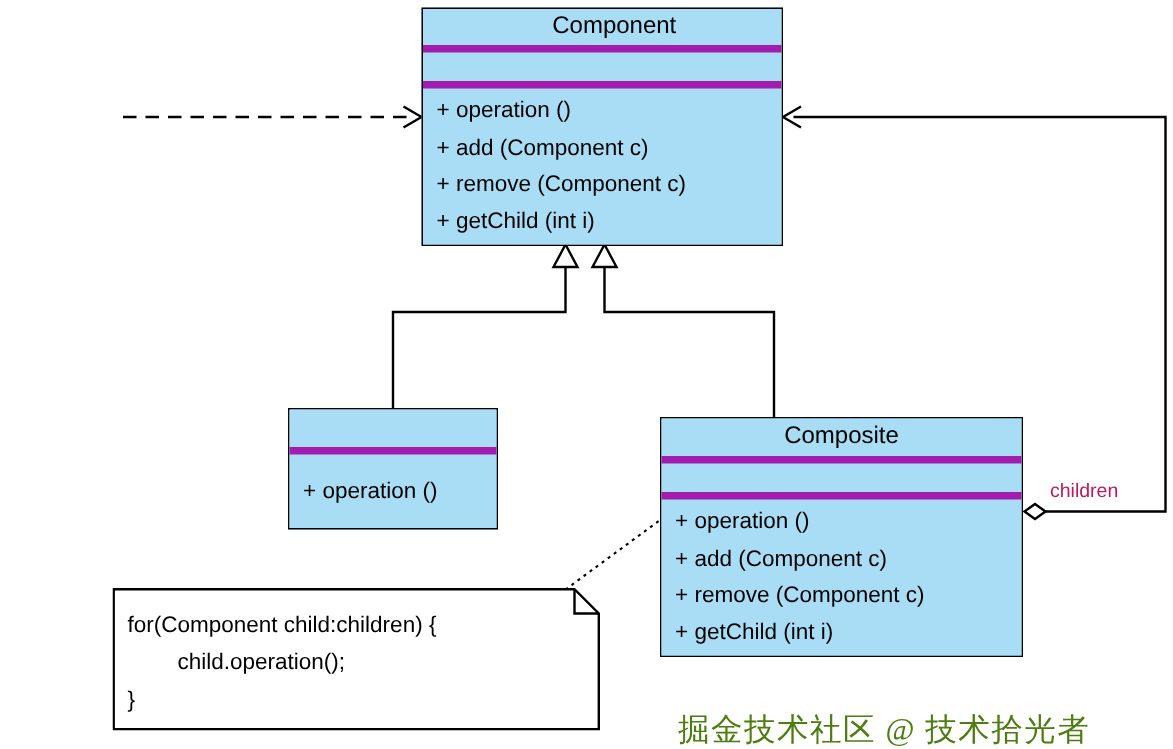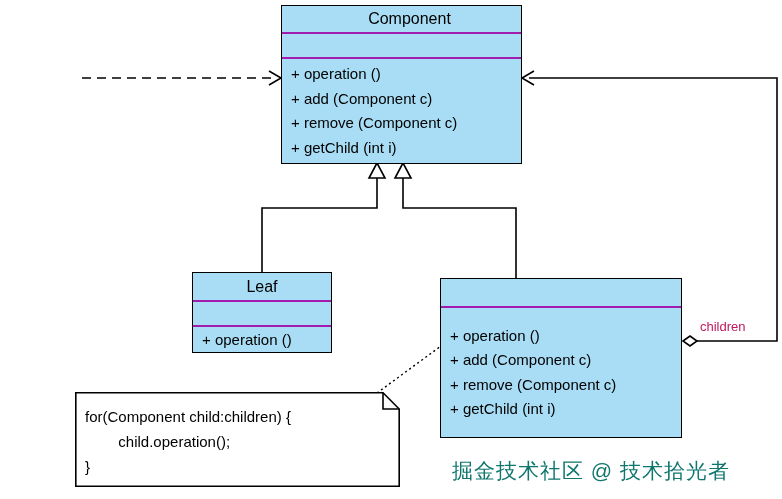--- a/index.html
+++ b/index.html
@@ -33,21 +33,21 @@
     border: 1px solid #000000;
     display: flex;
     flex-direction: column;
     z-index: 3;
   }
   .uml-class .compartment {
     box-sizing: border-box;
     background: #a8ddf5;
   }
   .uml-class .compartment + .compartment {
-    border-top: 2px solid #a21caf;
+    border-top: 5px solid #a21caf;
   }
   .cls-name {
     text-align: center;
     font-size: 16px;
     color: #000000;
     line-height: 1;
     display: flex;
     align-items: center;
     justify-content: center;
   }
@@ -108,26 +108,27 @@
     line-height: 1;
     white-space: nowrap;
     z-index: 4;
     background: transparent;
   }
 
   
   .watermark {
     position: absolute;
     font-size: 21px;
-    color: #0f766e;
+    color: #4d7c0f;
     line-height: 1;
     white-space: nowrap;
     letter-spacing: 1px;
     z-index: 2;
-    font-family: Liberation Sans, sans-serif;
+    font-family: Liberation Serif, serif;
+    margin-top: 16px;
   }
 </style>
 </head>
 <body>
 
 <div id="canvas">
 
   <svg id="svg-layer" viewBox="0 0 782 499" width="782" height="499">
 
      Component : dependency (dashed, open arrow) --&gt;
@@ -168,28 +169,28 @@
     <div class="compartment cls-empty" style="height:27px;"></div>
     <div class="compartment cls-members" style="flex:1;">
       <div class="member">+ operation ()</div>
       <div class="member">+ add (Component c)</div>
       <div class="member">+ remove (Component c)</div>
       <div class="member">+ getChild (int i)</div>
     </div>
   </div>
 
   <div class="uml-class" style="left:192px; top:272px; width:140px; height:81px;">
-    <div class="compartment cls-name" style="height:27px;">Leaf</div>
     <div class="compartment cls-empty" style="height:25px;"></div>
     <div class="compartment cls-members" style="flex:1;">
       <div class="member-leaf">+ operation ()</div>
     </div>
   </div>
 
   <div class="uml-class" style="left:440px; top:278px; width:242px; height:160px;">
+    <div class="compartment cls-name" style="height:28px;">Composite</div>
     <div class="compartment cls-empty" style="height:27px;"></div>
     <div class="compartment cls-members" style="flex:1;">
       <div class="member">+ operation ()</div>
       <div class="member">+ add (Component c)</div>
       <div class="member">+ remove (Component c)</div>
       <div class="member">+ getChild (int i)</div>
     </div>
   </div>
 
   <div class="edge-label" style="left:700px; top:320px;">children</div>

